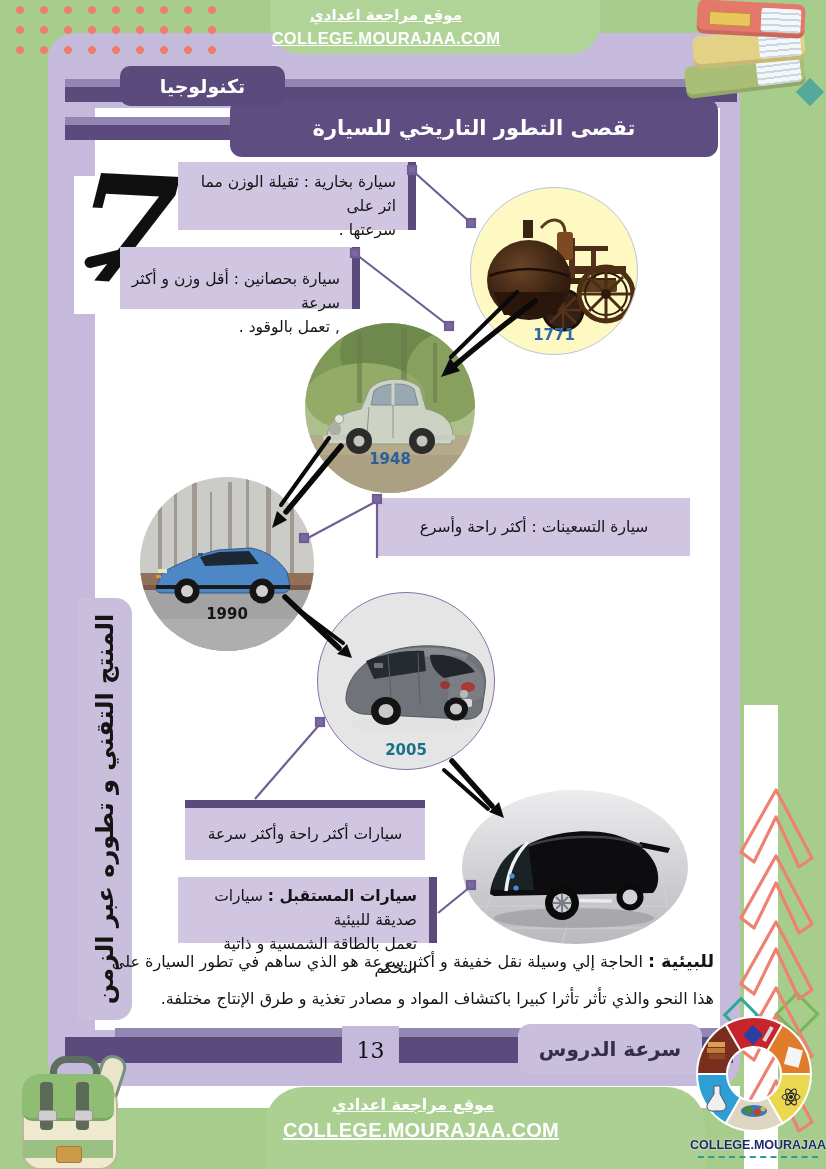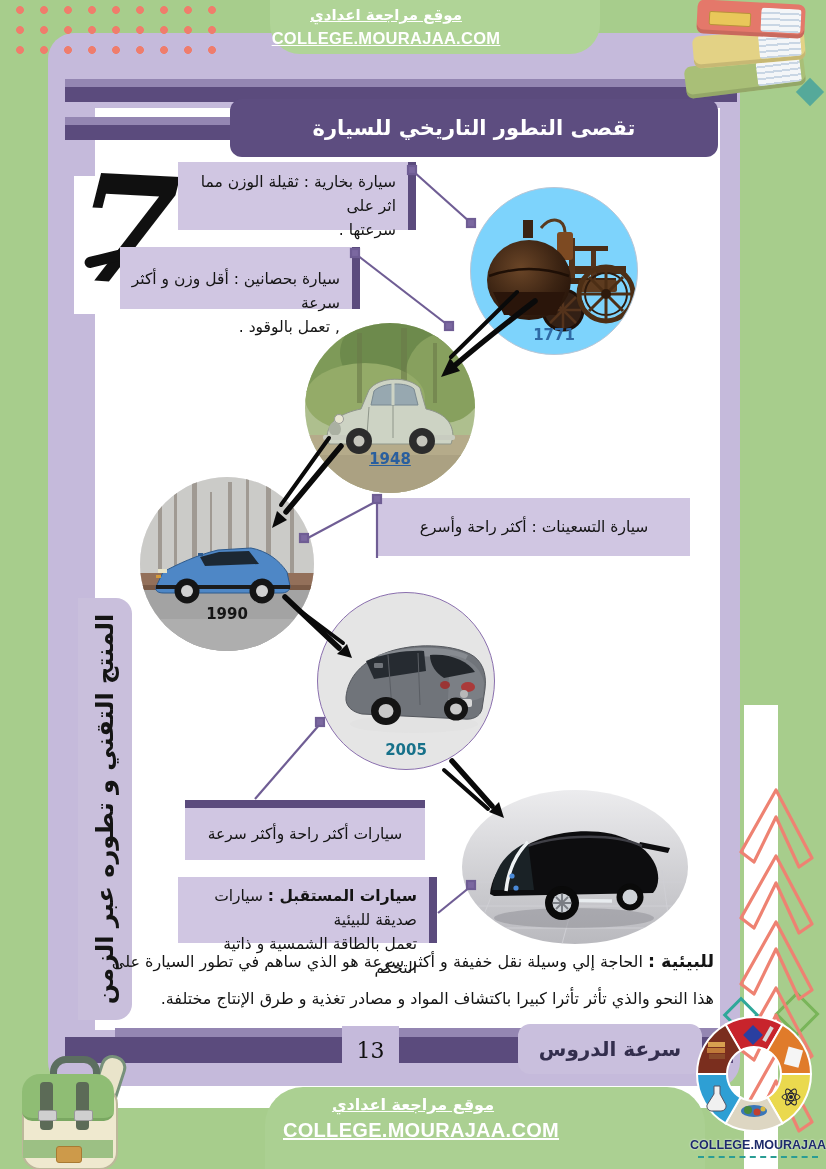--- a/index.html
+++ b/index.html
@@ -42,28 +42,28 @@
   .bar-r{border-left:none;border-right:8px solid #5b4b7d;}
   .bar-t{border-top:8px solid #5b4b7d;}
   .box1{left:178px;top:162px;width:238px;height:68px;padding:8px 12px 0 22px;box-sizing:border-box;text-align:right;}
   .box2{left:120px;top:247px;width:240px;height:62px;padding:20px 12px 0 6px;box-sizing:border-box;text-align:right;}
   .box3{left:378px;top:498px;width:312px;height:58px;display:flex;align-items:center;justify-content:center;}
   .box4{left:185px;top:800px;width:240px;height:60px;display:flex;align-items:center;justify-content:center;box-sizing:border-box;}
   .box5{left:178px;top:877px;width:259px;height:66px;padding:7px 12px 0 16px;box-sizing:border-box;text-align:right;}
   .bold{font-weight:bold;}
   
   .circ{border-radius:50%;overflow:hidden;z-index:4;}
-  .c1771{left:470px;top:187px;width:166px;height:166px;background:#7dd3fc;border:1.5px solid #b9c6d6;}
+  .c1771{left:470px;top:187px;width:166px;height:166px;background:#fef9c3;border:1.5px solid #b9c6d6;}
   .c1948{left:305px;top:323px;width:170px;height:170px;}
   .c1990{left:140px;top:477px;width:174px;height:174px;}
   .c2005{left:317px;top:592px;width:176px;height:176px;background:#e5e5e5;border:1.5px solid #8a6fae;}
   .cfut{left:462px;top:790px;width:226px;height:154px;border-radius:50%;overflow:hidden;z-index:4;}
   .year{position:absolute;width:100%;text-align:center;font-weight:bold;font-size:15px;}
   .y1771{top:138px;color:#2f6aa5;}
-  .y1948{top:127px;color:#2a5f9e;text-decoration:underline;}
+  .y1948{top:127px;color:#2a5f9e;}
   .y1990{top:128px;color:#151515;}
   .y2005{top:148px;color:#17718a;}
   
   .overlay{left:0;top:0;z-index:6;pointer-events:none;}
   
   .conclusion{left:110px;top:942px;width:604px;z-index:4;direction:rtl;text-align:right;
      color:#141414;font-size:16px;line-height:2.25;}
   .conclusion .lbl{font-weight:bold;font-size:17.5px;}
   
   .fbar-lt{left:115px;top:1028px;width:618px;height:9px;background:#9486b2;z-index:4;}
@@ -108,20 +108,21 @@
   </div>
 
   <div class="abs band" style="left:65px;top:79px;width:672px;">
     <div class="lt"></div>
       <div class="dk"></div>
   </div>
   <div class="abs band" style="left:65px;top:117px;width:167px;">
     <div class="lt"></div>
       <div class="dk"></div>
   </div>
+  <div class="abs tab">تكنولوجيا</div>
   <div class="abs title-box" dir="rtl">تقصى التطور التاريخي للسيارة</div>
 
   <div class="abs seven-patch"></div>
   <div class="abs seven">7</div>
   <div class="abs seven-bar"></div>
 
   <div class="abs side-label">
     <span>المنتج التقني و تطوره عبر الزمن</span>
   </div>
 

